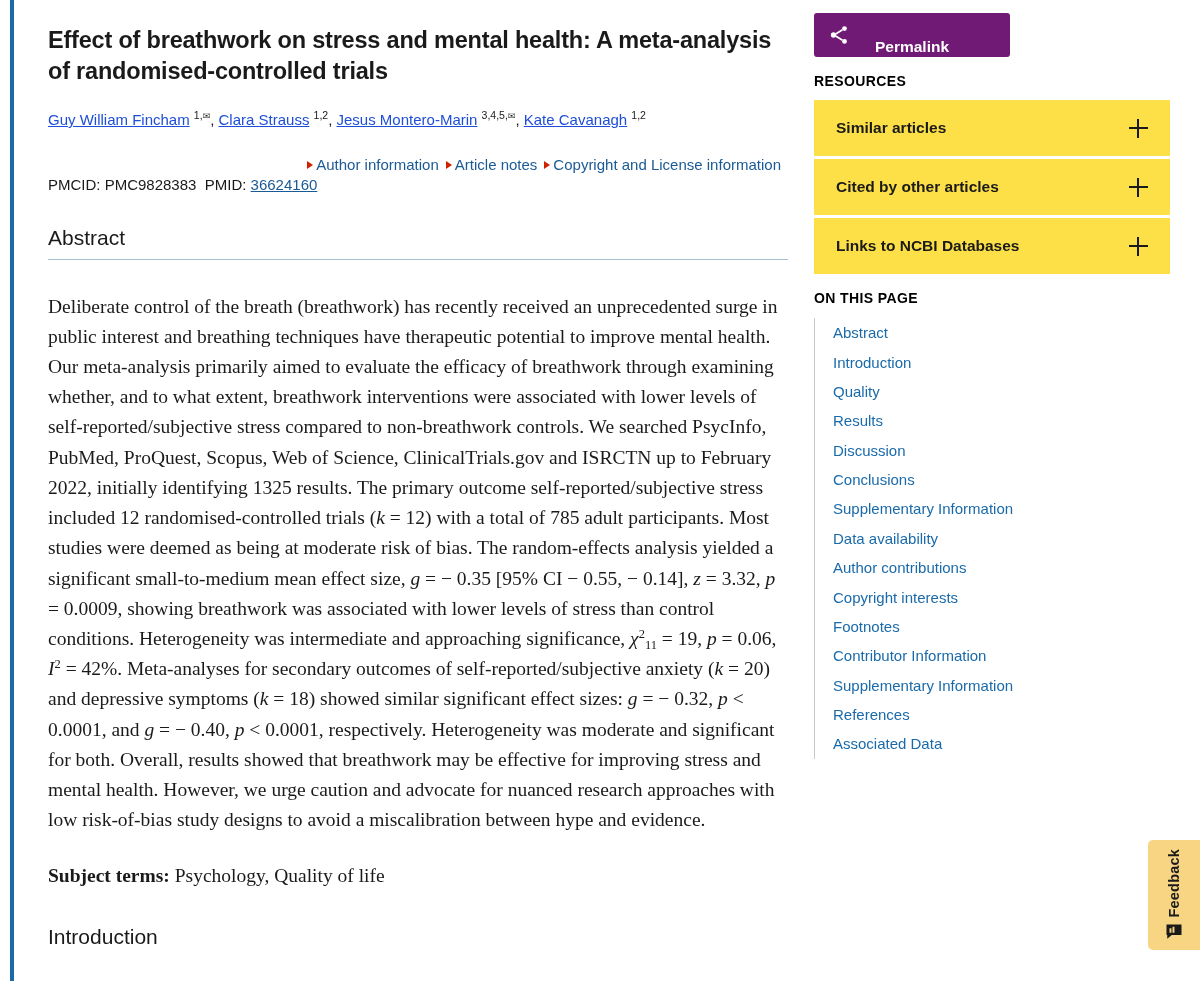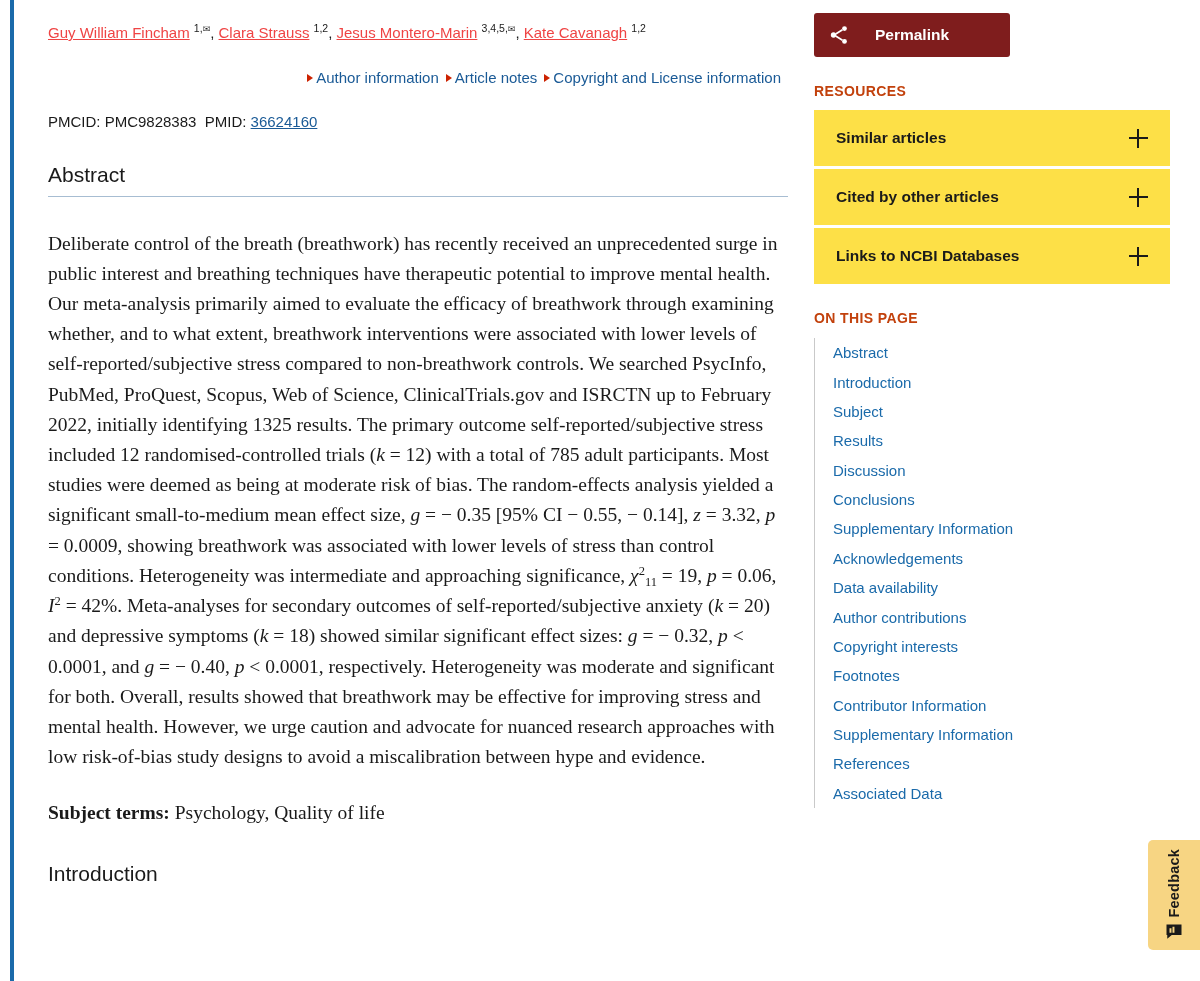--- a/index.html
+++ b/index.html
@@ -42,21 +42,21 @@
     padding-top: 25px;
   }
 
   .authors {
     margin-top: 22px;
     font-size: 15px;
     line-height: 1.5;
     color: #1a1a1a;
   }
   .authors a {
-    color: #ef4444;
+    color: #1d4ed8;
     text-decoration: underline;
   }
   .authors sup {
     font-size: 10.5px;
     vertical-align: super;
     line-height: 0;
   }
   .env { font-size: 9px; }
 
   .meta-links {
@@ -74,21 +74,21 @@
     display: inline-block;
     width: 0; height: 0;
     border-left: 6px solid #cc2200;
     border-top: 4.5px solid transparent;
     border-bottom: 4.5px solid transparent;
     margin-right: 3px;
     vertical-align: 1px;
   }
 
   .ids {
-    margin-top: 25px;
+    margin-top: 1px;
     font-size: 15px;
     color: #1a1a1a;
   }
   .ids a { color: #1a5a96; text-decoration: underline; }
 
   .section-heading {
     margin-top: 33px;
     font-size: 21px;
     font-weight: normal;
     color: #1a1a1a;
@@ -133,45 +133,45 @@
 
   
   .sidebar {
     position: absolute;
     left: 814px; top: 0;
     width: 356px;
   }
 
   .permalink-btn {
     display: flex;
-    align-items: center;
+    align-items: flex-end;
     justify-content: center;
     position: relative;
     width: 196px; height: 44px;
-    background: #7f1d1d;
+    background: #701a75;
     border: none; border-radius: 3px;
     color: #ffffff;
     font-family: "Liberation Sans", sans-serif;
     font-size: 15.5px;
     font-weight: bold;
     margin-top: 13px;
     cursor: pointer;
   }
   .permalink-btn .share-icon {
     position: absolute;
     left: 14px; top: 11px;
     width: 22px; height: 22px;
   }
 
   .side-label {
     font-size: 14px;
     font-weight: bold;
     letter-spacing: 0.4px;
-    color: #c2410c;
-    margin-top: 26px;
+    color: #000000;
+    margin-top: 16px;
     margin-bottom: 11px;
   }
 
   .accordion-row {
     display: flex;
     align-items: center;
     justify-content: space-between;
     background: #fde047;
     height: 56px;
     padding: 0 22px 0 22px;
@@ -237,20 +237,21 @@
   }
   .feedback-tab .fb-icon { width: 18px; height: 18px; }
 </style>
 </head>
 <body>
 
 <div class="left-rail"></div>
 
 <div class="article">
 
+  <h1 class="article-title">Effect of breathwork on stress and mental health: A meta-analysis of randomised-controlled trials</h1>
 
   <div class="authors"><a href="#">Guy William Fincham</a> <sup>1,<span class="env">✉</span></sup>, <a href="#">Clara Strauss</a> <sup>1,2</sup>, <a href="#">Jesus Montero-Marin</a> <sup>3,4,5,<span class="env">✉</span></sup>, <a href="#">Kate Cavanagh</a> <sup>1,2</sup></div>
 
   <div class="meta-links"><span><span class="tri"></span><a href="#">Author information</a></span><span><span class="tri"></span><a href="#">Article notes</a></span><span><span class="tri"></span><a href="#">Copyright and License information</a></span></div>
 
   <div class="ids">
     <span>PMCID:</span>
     <span>PMC9828383</span>
     &nbsp;<span>PMID:</span>
     <a href="#">36624160</a>
@@ -297,26 +298,25 @@
         <span class="acc-label">Links to NCBI Databases</span>
         <span class="plus-icon"></span>
       </div>
     </div>
 
   <div class="side-label">ON THIS PAGE</div>
 
   <nav class="onthispage-nav" id="onthispage-nav">
       <a href="#">Abstract</a>
       <a href="#">Introduction</a>
-      <a href="#">Subject</a>
+      <a href="#">Quality</a>
       <a href="#">Results</a>
       <a href="#">Discussion</a>
       <a href="#">Conclusions</a>
       <a href="#">Supplementary Information</a>
-      <a href="#">Acknowledgements</a>
       <a href="#">Data availability</a>
       <a href="#">Author contributions</a>
       <a href="#">Copyright interests</a>
       <a href="#">Footnotes</a>
       <a href="#">Contributor Information</a>
       <a href="#">Supplementary Information</a>
       <a href="#">References</a>
       <a href="#">Associated Data</a>
     </nav>
 </div>

